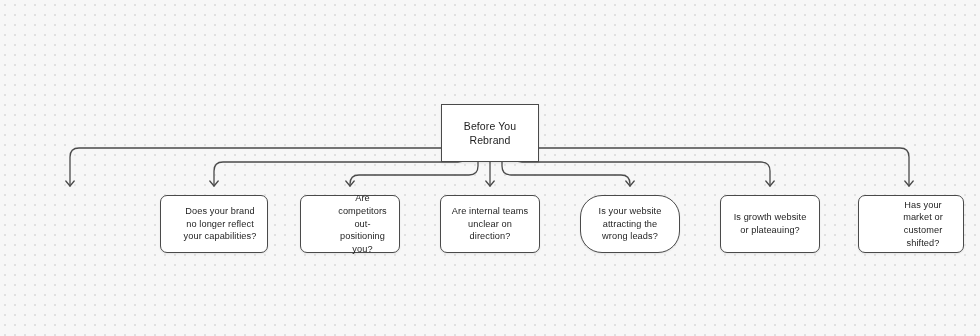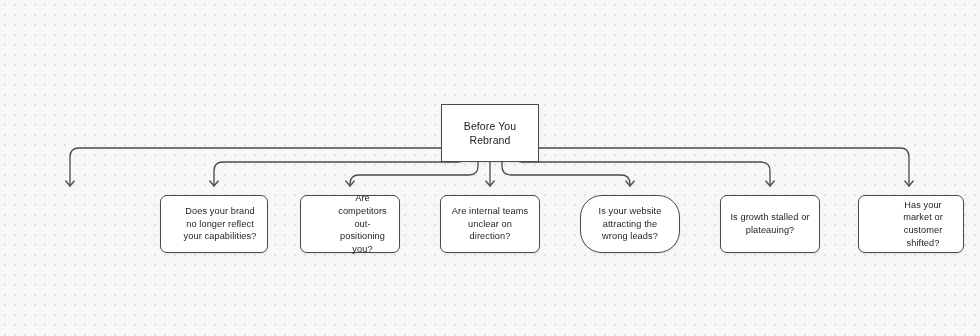--- a/index.html
+++ b/index.html
@@ -112,20 +112,20 @@
 
   <div class="node node-child" id="node-c4" style="left: 440px; top: 195px; width: 100px; height: 58px;">
     <span class="node-label">Are internal teams unclear on direction?</span>
   </div>
 
   <div class="node node-child" id="node-c5" style="left: 580px; top: 195px; width: 100px; height: 58px; border-radius: 22px;">
     <span class="node-label">Is your website attracting the wrong leads?</span>
   </div>
 
   <div class="node node-child" id="node-c6" style="left: 720px; top: 195px; width: 100px; height: 58px;">
-    <span class="node-label">Is growth stalled or plateauing?</span>
+    <span class="node-label">Is growth website or plateauing?</span>
   </div>
 
   <div class="node node-child" id="node-c7" style="left: 858px; top: 195px; width: 106px; height: 58px; padding-left: 24px;">
     <span class="node-label">Has your market or customer shifted?</span>
   </div>
 
 </div>
 
 </body></html>

